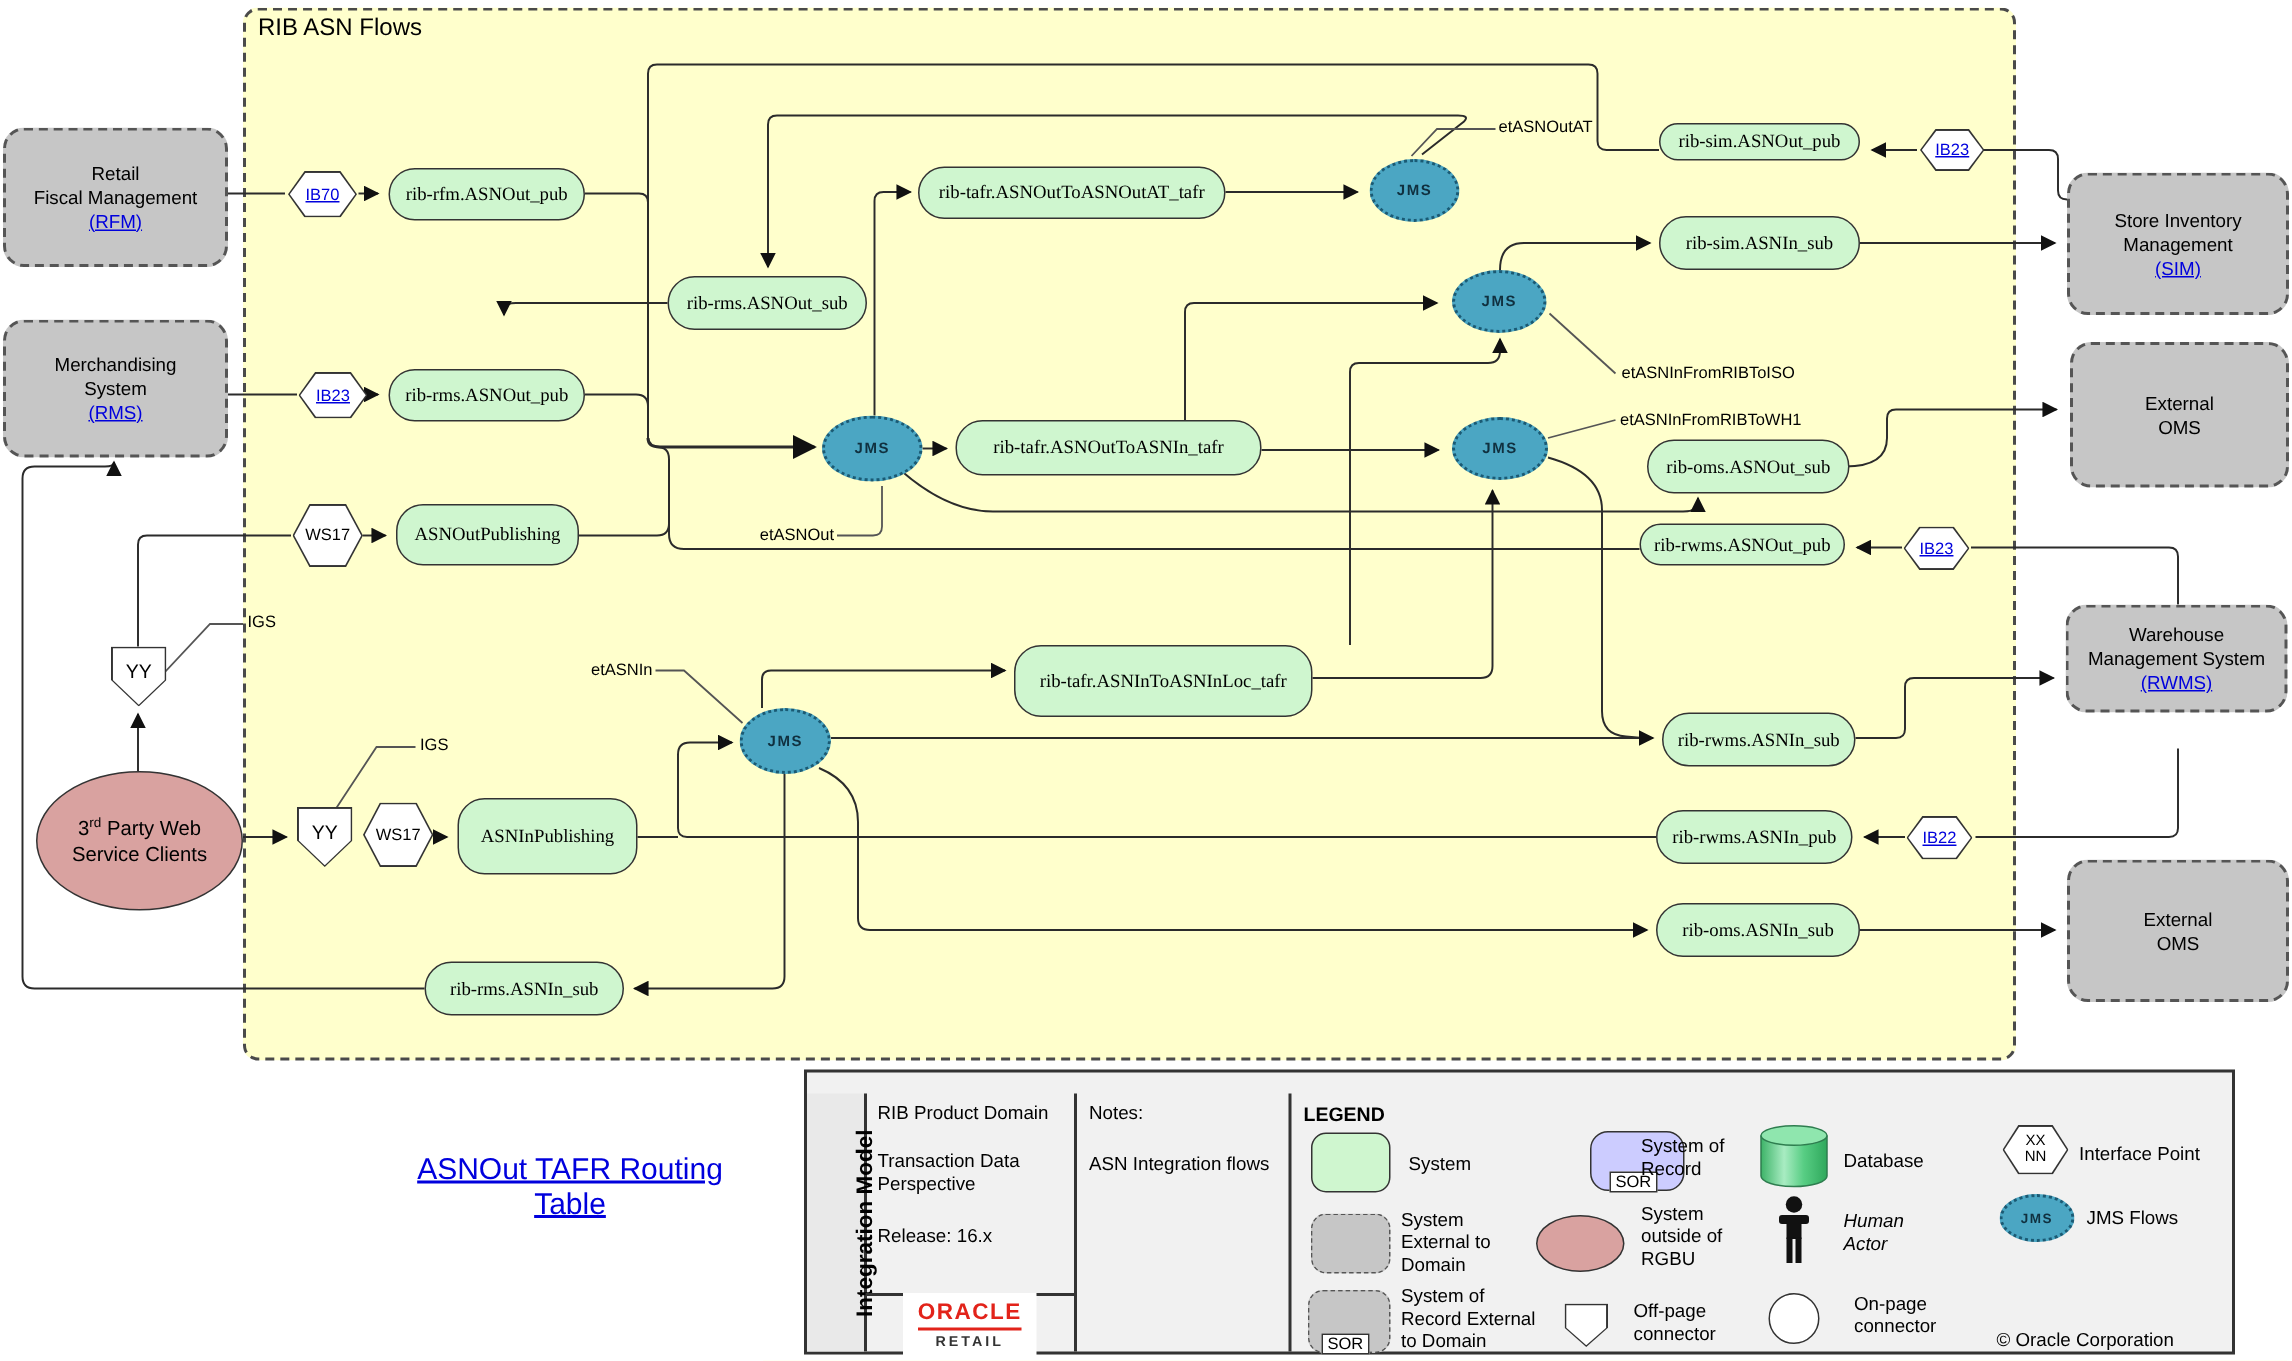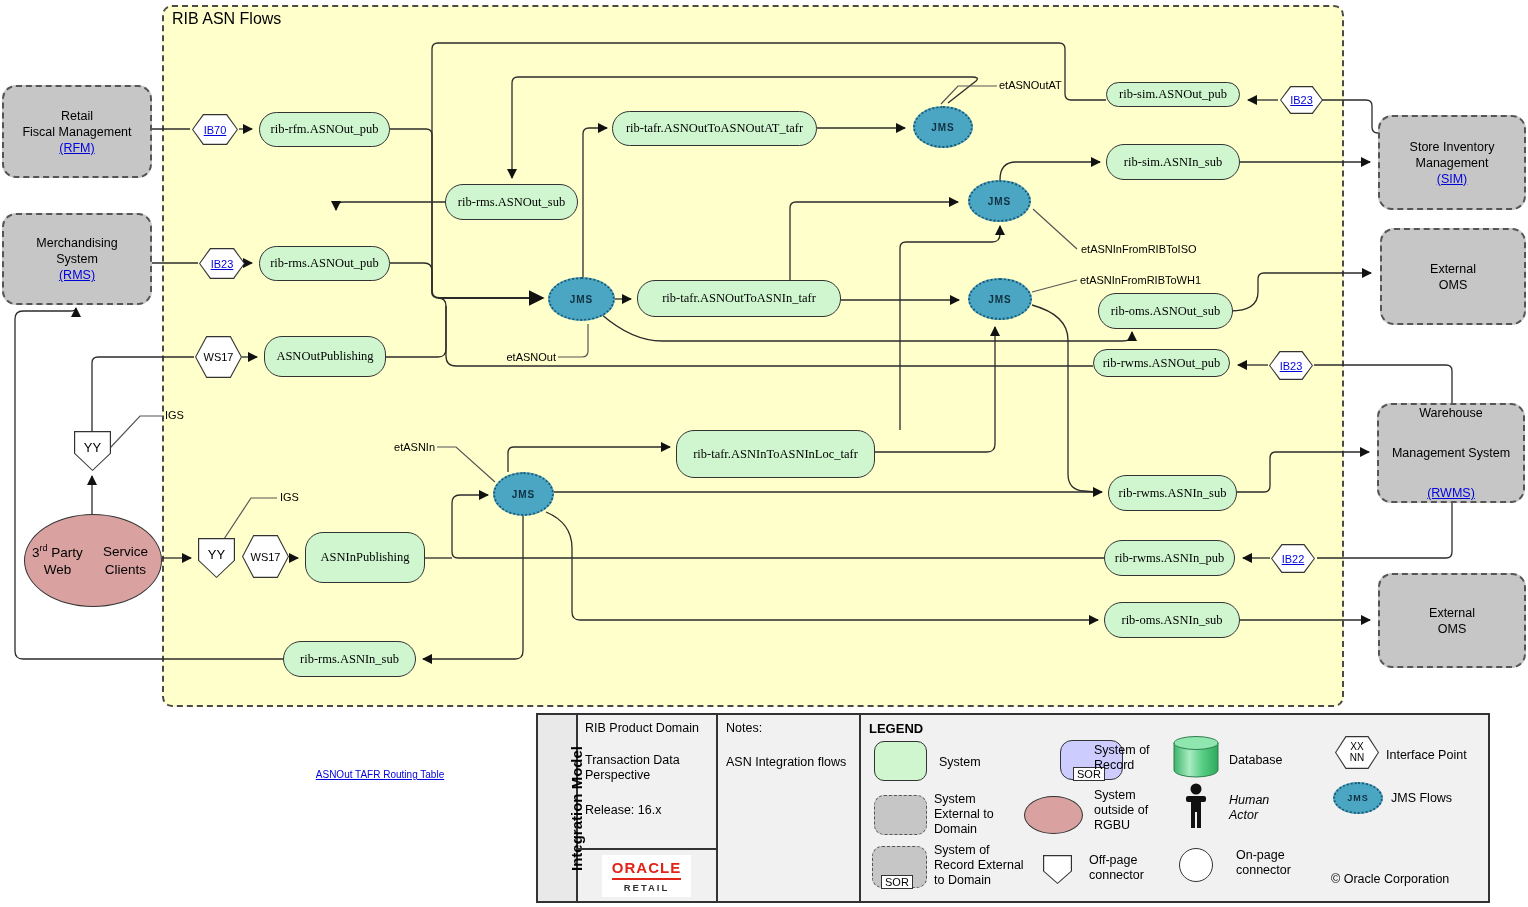--- a/index.html
+++ b/index.html
@@ -5,37 +5,37 @@
   html,body{margin:0;padding:0;background:#fff;}
   #stage{position:relative;width:1528px;height:907px;background:#fff;font-family:"Liberation Sans",sans-serif;overflow:hidden;}
   
   .region{position:absolute;z-index:0;background:#FFFFCC;border:2px dashed #4a4a4a;border-radius:10px;}
   .region-title{position:absolute;z-index:3;font-size:16px;color:#000;}
   #wires{position:absolute;left:0;top:0;z-index:1;}
   
   .shape{position:absolute;z-index:2;box-sizing:border-box;}
   .ext{background:#C6C6C6;border:2px dashed #555;border-radius:14px;display:flex;flex-direction:column;align-items:center;justify-content:center;text-align:center;font-size:12.5px;line-height:1.28;color:#000;}
   .gnode{background:#CFF6CF;border:1.2px solid #333;border-radius:18px;display:flex;align-items:center;justify-content:center;text-align:center;font-family:"Liberation Serif",serif;font-size:12.5px;color:#000;padding:0 4px;}
-  .actor-ellipse{background:#D9A2A0;border:1.2px solid #333;border-radius:50%;display:flex;align-items:center;justify-content:center;text-align:center;font-size:13.5px;line-height:1.3;color:#000;}
+  .actor-ellipse{background:#D9A2A0;border:1.2px solid #333;border-radius:50%;display:flex;flex-direction:column;align-items:center;justify-content:center;text-align:center;font-size:13.5px;line-height:1.3;color:#000;}
   .cloud{background:#4BA6C3;border:2.5px dotted #1a5a74;border-radius:50%;display:flex;align-items:center;justify-content:center;font-size:10px;font-weight:bold;color:#10303f;letter-spacing:1px;}
   .hex,.pent{display:flex;align-items:center;justify-content:center;}
   .hex-bg,.pent-bg{position:absolute;inset:0;background:#333;}
   .hex-in,.pent-in{position:absolute;inset:1.2px;background:#fff;}
   .hex-bg,.hex-in{clip-path:polygon(24% 0,76% 0,100% 50%,76% 100%,24% 100%,0 50%);}
   .pent-bg,.pent-in{clip-path:polygon(0 0,100% 0,100% 56%,50% 100%,0 56%);}
   .shape-label{position:relative;z-index:1;font-size:11px;color:#000;}
   .pent .shape-label{margin-top:-8px;font-size:13px;}
   .lnk{color:#0000DD;text-decoration:underline;}
   .lbl{position:absolute;z-index:3;font-size:11px;color:#000;white-space:nowrap;}
-  .routing-link{position:absolute;z-index:3;font-size:10px;text-align:center;}
+  .routing-link{position:absolute;z-index:3;font-size:20px;text-align:center;}
   sup{font-size:9px;}
   
   .panel{position:absolute;z-index:2;background:#F1F1F1;border:2px solid #333;box-sizing:border-box;}
   .panel *{box-sizing:border-box;}
-  .col{position:absolute;top:0;bottom:0;padding-left:38px;}
+  .col{position:absolute;top:14px;bottom:0;padding-left:38px;}
   .col1{left:0;width:39px;background:#E9E9E9;border-right:2px solid #333;display:flex;align-items:center;justify-content:center;}
   .col1 span{transform:rotate(180deg);writing-mode:vertical-rl;font-weight:bold;font-size:15px;white-space:nowrap;}
   .col2{left:39px;width:139px;}
   .col3{left:178px;width:143px;border-left:2px solid #333;}
   .col4{left:321px;right:0;border-left:2px solid #333;}
   .ptxt{position:absolute;font-size:12.5px;color:#000;line-height:1.2;white-space:nowrap;}
   .logo-area{position:absolute;left:0;right:0;top:133px;bottom:0;border-top:2px solid #333;display:flex;align-items:center;justify-content:center;}
   .logo-box{background:#fff;padding:4px 10px;text-align:center;}
   .logo-oracle{color:#E2231A;font-weight:bold;font-size:15px;letter-spacing:1px;border-bottom:2px solid #E2231A;padding-bottom:2px;}
   .logo-retail{font-size:9.5px;font-weight:bold;color:#333;letter-spacing:2px;margin-top:2px;}
@@ -133,21 +133,21 @@
   </div>
   <div class="shape ext" style="left:1378px;top:115px;width:148px;height:95px;">
     <span>Store Inventory</span>
     <span>Management</span>
     <span class="lnk">(SIM)</span>
   </div>
   <div class="shape ext" style="left:1380px;top:228px;width:146px;height:97px;">
     <span>External</span>
     <span>OMS</span>
   </div>
-  <div class="shape ext" style="left:1377px;top:403px;width:148px;height:100px;gap:24px;">
+  <div class="shape ext" style="left:1377px;top:403px;width:148px;height:72px;">
     <span>Warehouse</span>
     <span>Management System</span>
     <span class="lnk">(RWMS)</span>
   </div>
   <div class="shape ext" style="left:1378px;top:573px;width:148px;height:95px;">
     <span>External</span>
     <span>OMS</span>
   </div>
 
   <div class="shape actor-ellipse" style="left:24px;top:514px;width:138px;height:93px;">

